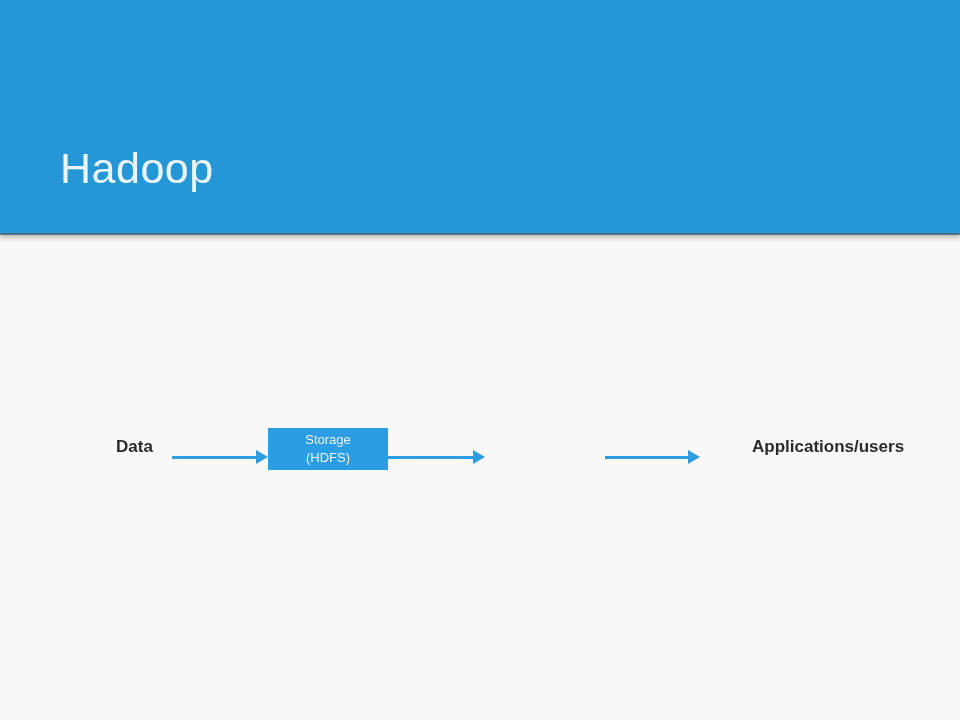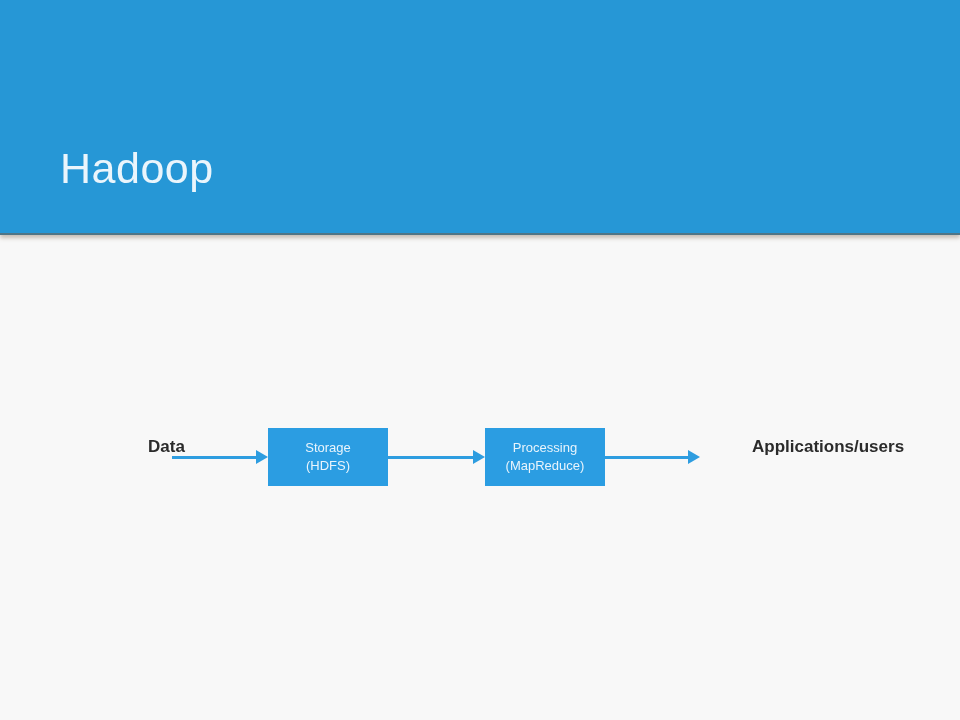--- a/index.html
+++ b/index.html
@@ -43,27 +43,27 @@
   }
   .flow-label {
     position: absolute;
     top: 436px;
     font-size: 17px;
     font-weight: 600;
     color: #2b2b2b;
     line-height: 22px;
     white-space: nowrap;
   }
-  .label-data { left: 116px; margin-left: 32px; }
+  .label-data { left: 116px; }
   .label-sink { left: 708px; margin-left: 44px; }
   .node-box {
     position: absolute;
     top: 428px;
     width: 120px;
-    height: 58px;
+    height: 42px;
     background: var(--box, #2b9de2);
     display: flex;
     flex-direction: column;
     align-items: center;
     justify-content: center;
     text-align: center;
   }
   .node-storage { left: 268px; }
   .node-processing { left: 485px; }
   .node-line {
@@ -120,24 +120,20 @@
     <div class="node-box node-storage">
       <span class="node-line">Storage</span>
       <span class="node-line">(HDFS)</span>
     </div>
 
     <span class="arrow arrow-2">
       <span class="arrow-line"></span>
       <span class="arrow-head"></span>
     </span>
 
-    <div class="node-box node-processing">
-      <span class="node-line">Processing</span>
-      <span class="node-line">(MapReduce)</span>
-    </div>
 
     <span class="arrow arrow-3">
       <span class="arrow-line"></span>
       <span class="arrow-head"></span>
     </span>
 
     <span class="flow-label label-sink">Applications/users</span>
 
   </div>
 

